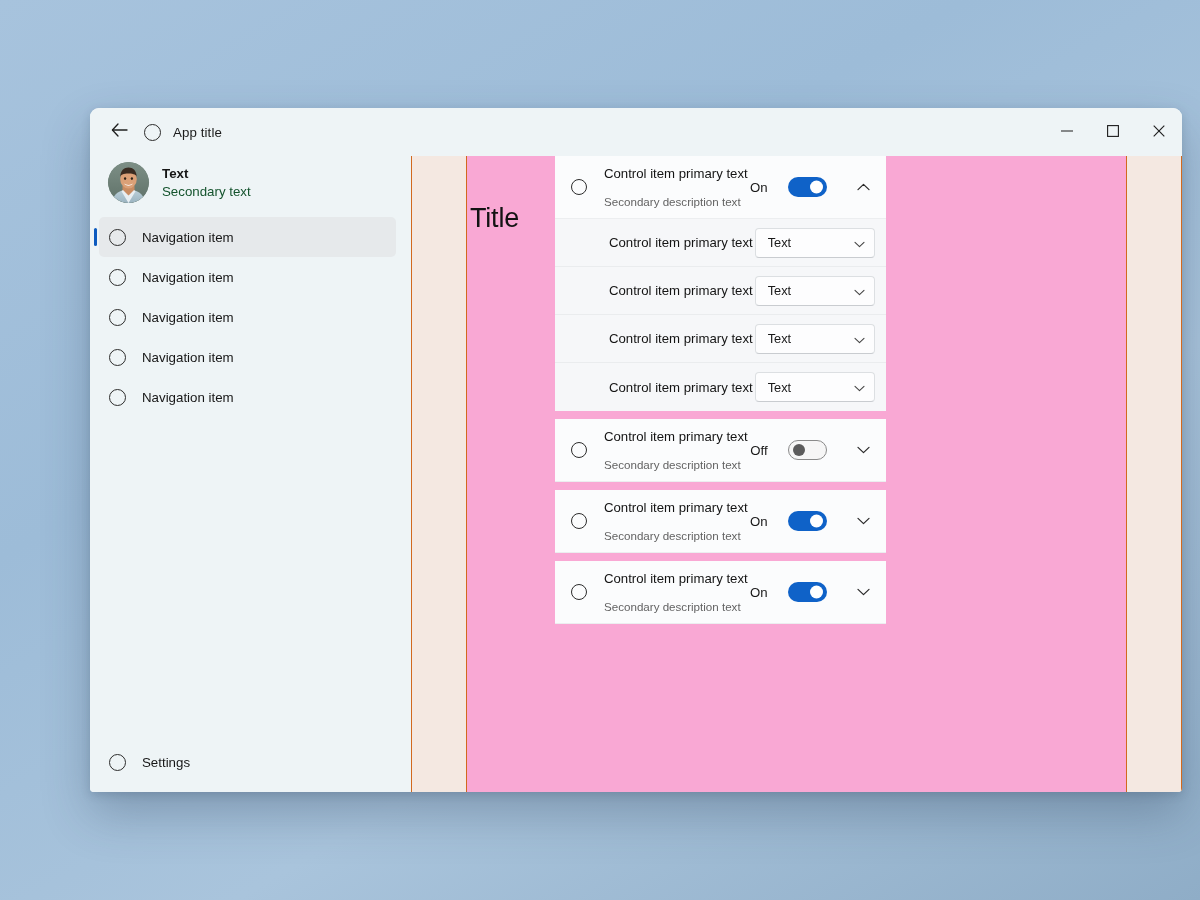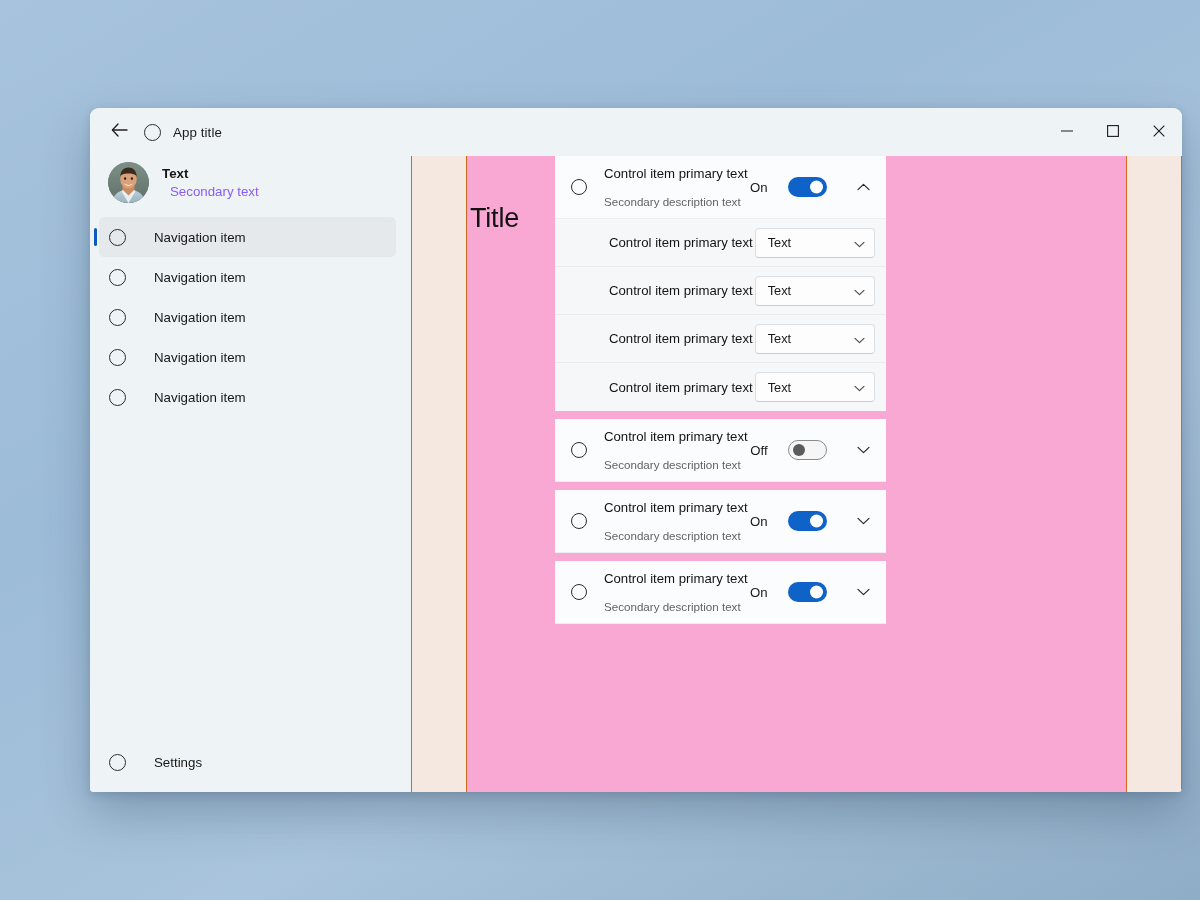--- a/index.html
+++ b/index.html
@@ -65,26 +65,26 @@
     padding:6px 0 10px 18px;
   }
   .avatar {
     width:41px; height:41px; border-radius:50%;
     overflow:hidden; flex:0 0 41px; position:relative;
     background:#6e8379;
   }
   .avatar svg { display:block; width:100%; height:100%; }
   .profile-txt { display:flex; flex-direction:column; line-height:1.28; }
   .p-name { font-size:13.3px; font-weight:bold; color:#161616; }
-  .p-sec { font-size:13.3px; color:#8b5cf6;margin-left:8px; }
+  .p-sec { font-size:13.3px; color:#14532d; }
 
   .nav { margin-top:4px; }
   .nav-item {
     height:40px; margin:0 15px 0 9px;
-    display:flex; align-items:center; gap:28px;
+    display:flex; align-items:center; gap:16px;
     padding-left:10px; border-radius:5px;
     position:relative; cursor:pointer;
   }
   .nav-item.selected { background:#e6e9eb; }
   .nav-item.selected::before {
     content:""; position:absolute; left:-5px; top:11px;
     width:3px; height:18px; border-radius:2px; background:#0d5bbf;
   }
   .nav-circle {
     width:17px; height:17px; border:1.6px solid #2c2c2c; border-radius:50%;

